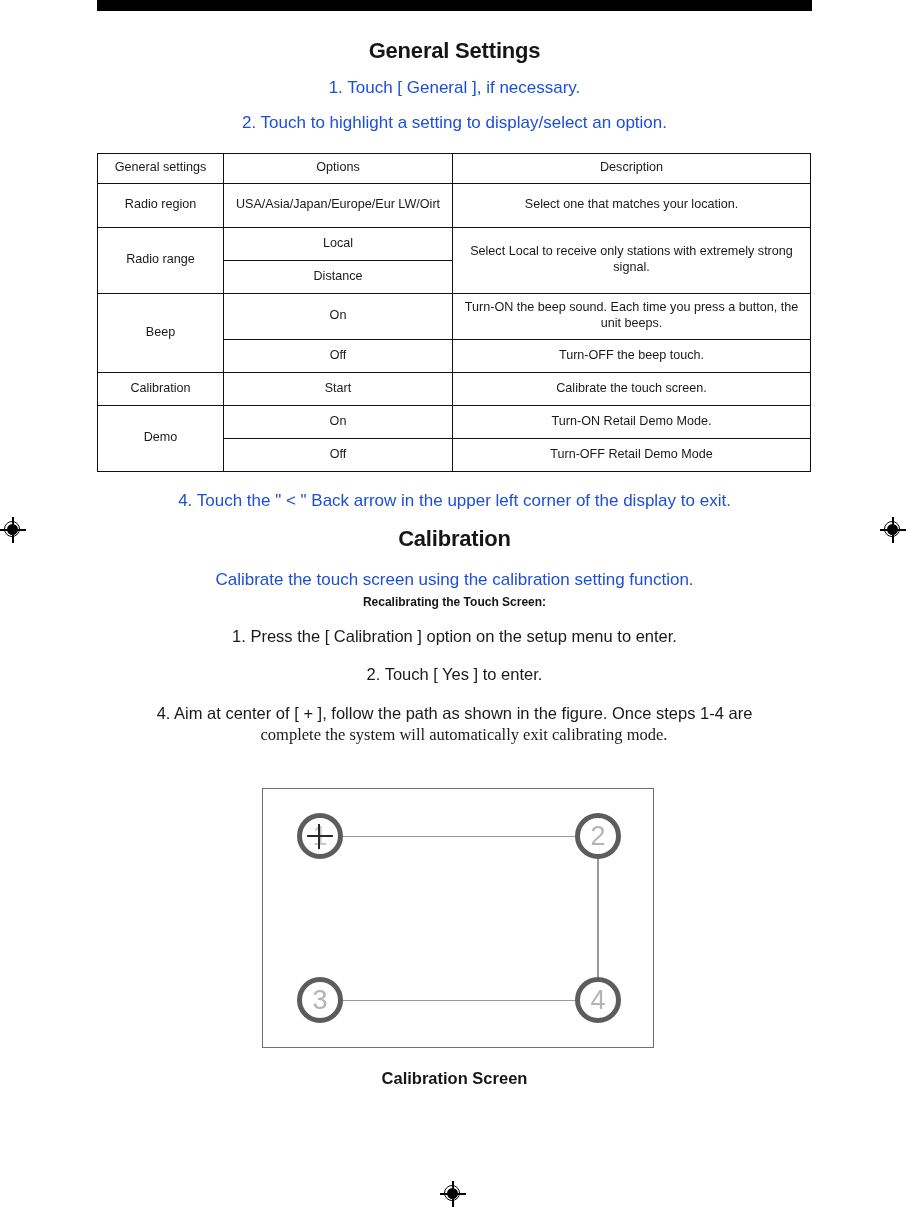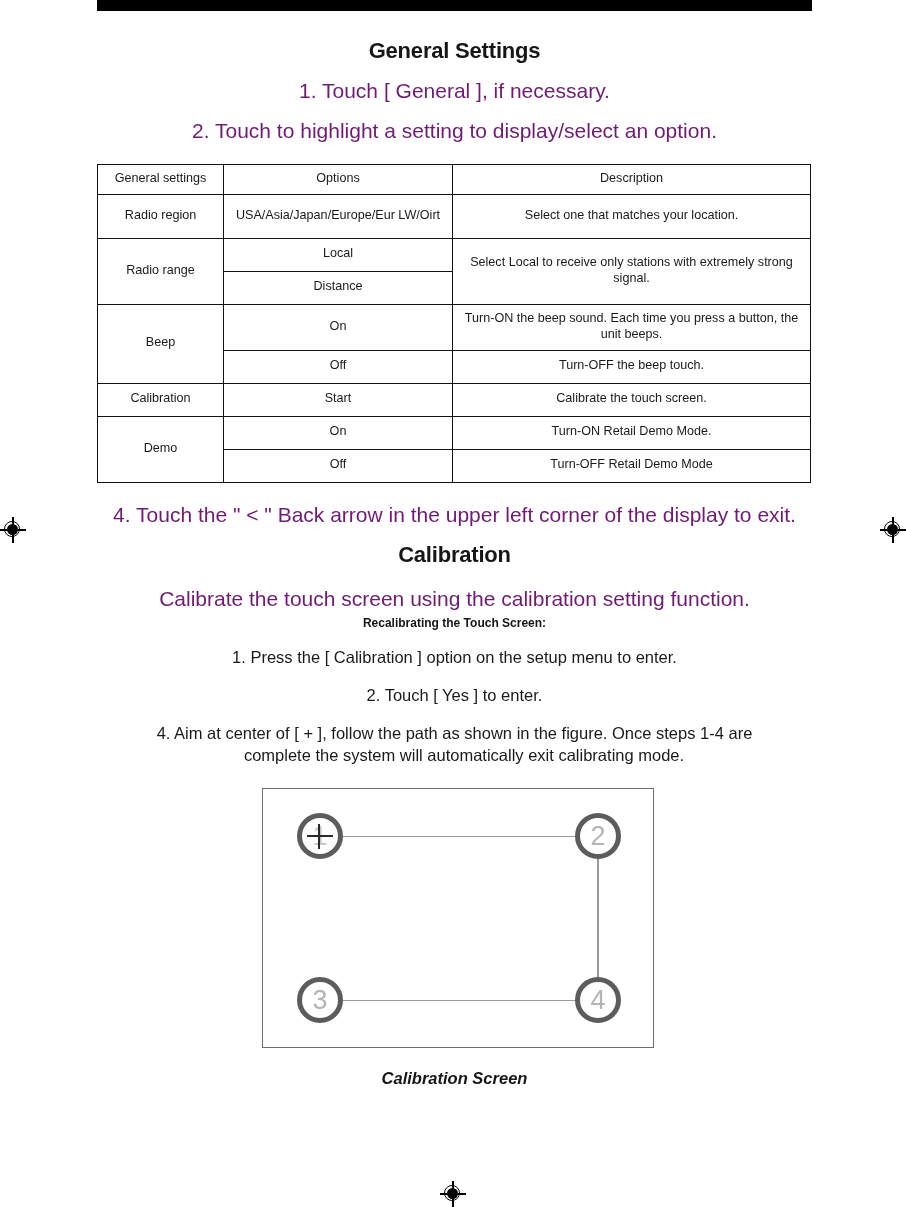--- a/index.html
+++ b/index.html
@@ -74,41 +74,41 @@
     font-size: 22px;
     font-weight: bold;
     letter-spacing: -0.2px;
     margin: 38px 0 0 0;
     color: #161616;
   }
   h1.section-title.calib {
     margin: 14px 0 0 0;
   }
   p.body-line {
-    font-size: 21px;
+    font-size: 17px;
     line-height: 1.3;
     margin: 13px 0 0 0;
-    color: #701a75;
+    color: #1d4ed8;
   }
   p.lead { margin-top: 17px; }
   h3.sub-title {
     font-size: 12px;
     font-weight: bold;
     margin: 4px 0 0 0;
     color: #161616;
   }
   p.step {
     font-size: 16.5px;
     line-height: 1.28;
     margin: 17px 0 0 0;
     padding-left: 19px;
     text-indent: -19px;
     color: #1a1a1a;
   }
-  p.step .cont { display: block; text-indent: 0; padding-left: 0; }
+  p.step .cont { display: block; text-indent: 0; padding-left: 0; font-family: Liberation Serif, serif; }
 
   
   table.settings {
     border-collapse: collapse;
     width: 713px;
     margin-top: 19px;
     table-layout: fixed;
   }
   table.settings td {
     border: 1.6px solid #111111;
@@ -191,21 +191,20 @@
 
   .figure-caption {
     position: absolute;
     left: 97px;
     top: 1069px;
     width: 715px;
     text-align: center;
     font-size: 16.5px;
     font-weight: bold;
     color: #161616;
-    font-style: italic;
   }
 </style>
 </head>
 <body>
 
 <div class="top-bar"></div>
 
 <div class="reg-mark reg-left">
   <div class="hline"></div>
     <div class="vline"></div>

